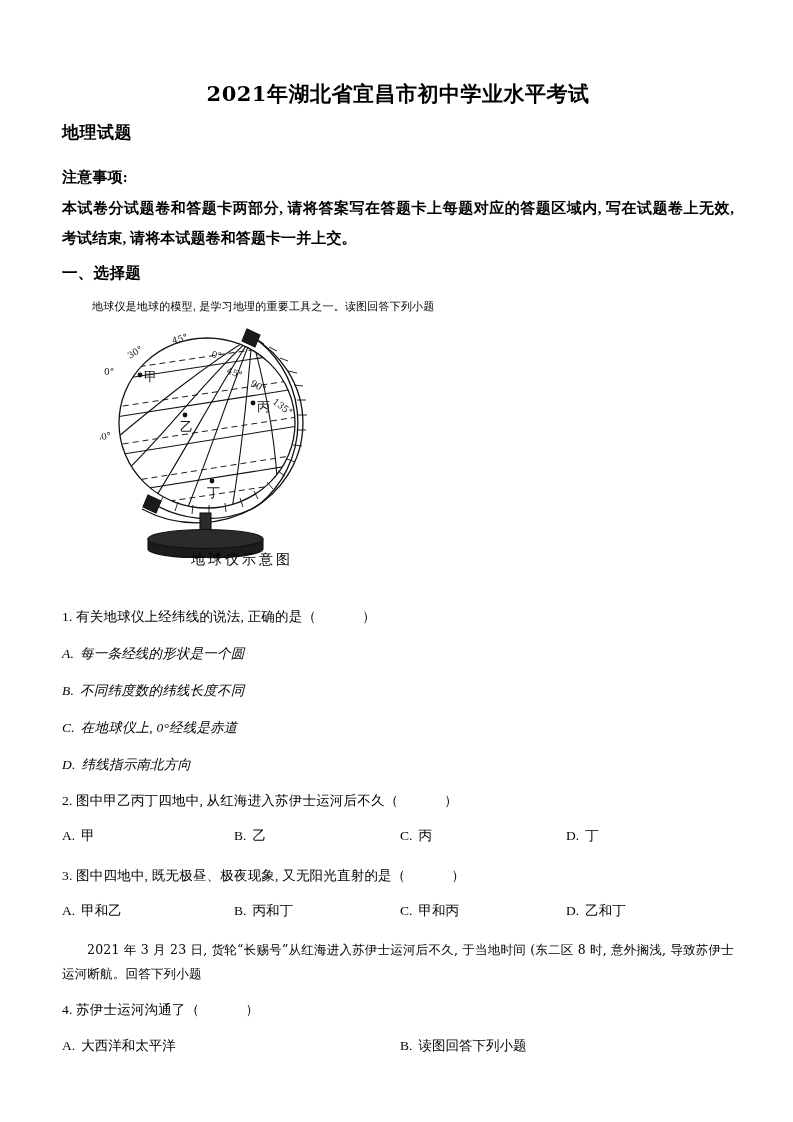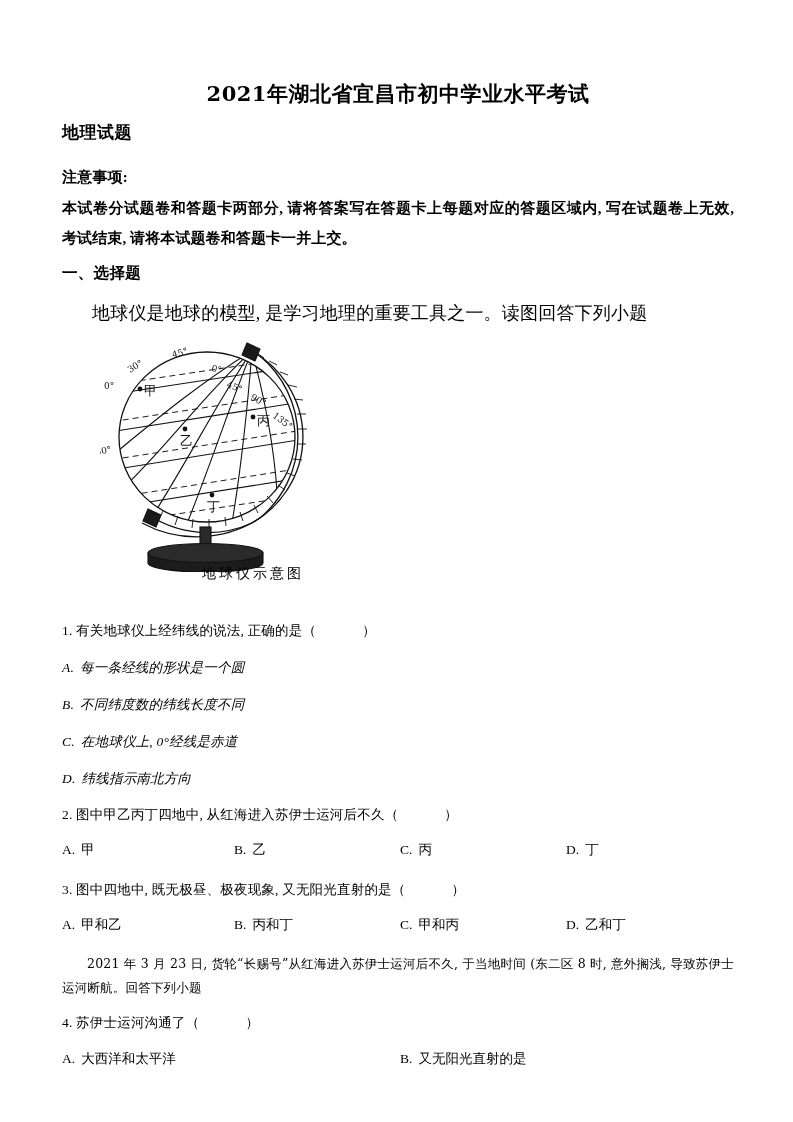--- a/index.html
+++ b/index.html
@@ -71,26 +71,26 @@
   .passage {
     font-size: 12.5px;
     line-height: 1.95;
     margin-top: 10px;
     text-align: justify;
     text-indent: 2em;
     letter-spacing: 0.2px;
     font-family: "DejaVu Serif", "Liberation Serif", serif;
   }
   .passage-inline {
-    font-size: 18px;
+    font-size: 11px;
     line-height: 1.95;
     margin-left: 30px;
     margin-top: 12px;
     letter-spacing: 0.2px;
-    font-family: Liberation Serif, serif;
+    font-family: Liberation Sans, sans-serif;
   }
 
   .question {
     font-size: 13.5px;
     line-height: 1.85;
     margin-top: 14px;
     letter-spacing: 0.2px;
   }
   .question.tight { margin-top: 11px; }
   .q-blank {
@@ -131,21 +131,21 @@
     width: 672px;
     height: 268px;
   }
   .figure-svg-wrap {
     position: absolute;
     left: 38px;
     top: 0;
   }
   .figure-caption {
     position: absolute;
-    left: 81px;
+    left: 70px;
     top: 228px;
     width: 220px;
     text-align: center;
     font-size: 14px;
     letter-spacing: 3px;
     font-family: "DejaVu Serif", "Liberation Serif", serif;
   }
 </style>
 </head>
 <body>
@@ -316,17 +316,17 @@
     </div>
 
     <div class="passage">2021 年 3 月 23 日, 货轮“长赐号”从红海进入苏伊士运河后不久, 于当地时间 (东二区 8 时, 意外搁浅, 导致苏伊士运河断航。回答下列小题</div>
 
     <div class="question tight">
       <span>4.</span>
       <span>苏伊士运河沟通了（</span><span class="q-blank"></span><span>）</span>
     </div>
     <div class="options-row2">
       <span class="opt c1"><span class="opt-letter">A.</span><span>大西洋和太平洋</span></span>
-      <span class="opt c2"><span class="opt-letter">B.</span><span>又无阳光直射的是</span></span>
+      <span class="opt c2"><span class="opt-letter">B.</span><span>读图回答下列小题</span></span>
     </div>
 
   </div>
 </div>
 
 </body></html>

